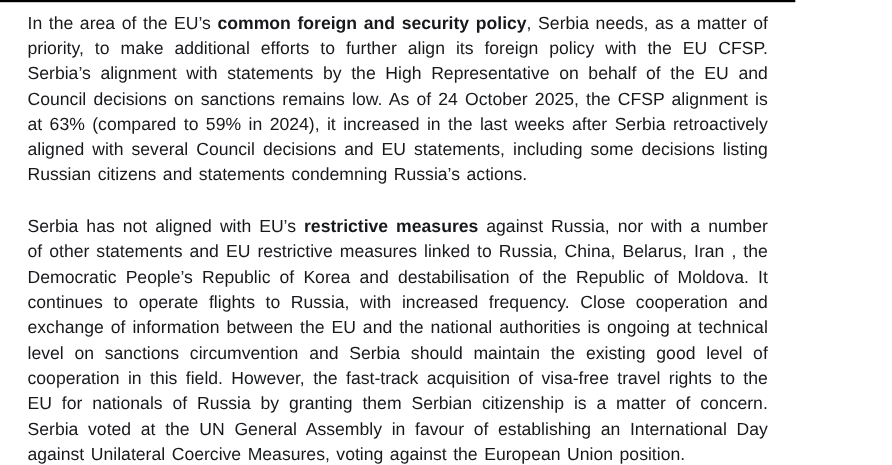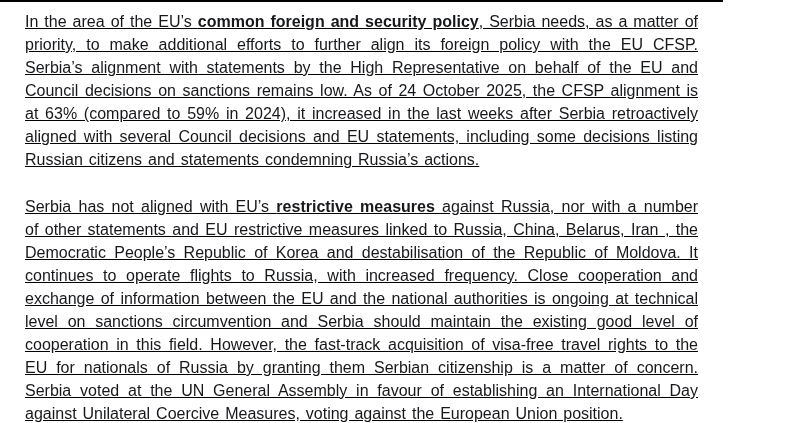--- a/index.html
+++ b/index.html
@@ -11,21 +11,20 @@
     height: 423px;
     background: #ffffff;
     overflow: hidden;
     font-family: "Liberation Sans", "DejaVu Sans", sans-serif;
   }
   .page {
     width: 723px;
     height: 423px;
     box-sizing: border-box;
     background: #ffffff;
-    text-decoration: underline;
   }
   .top-rule {
     width: 100%;
     height: 2px;
     background: #000000;
   }
   .doc-body {
     box-sizing: border-box;
     padding: 8px 25px 0 25px;
     color: #17181b;

